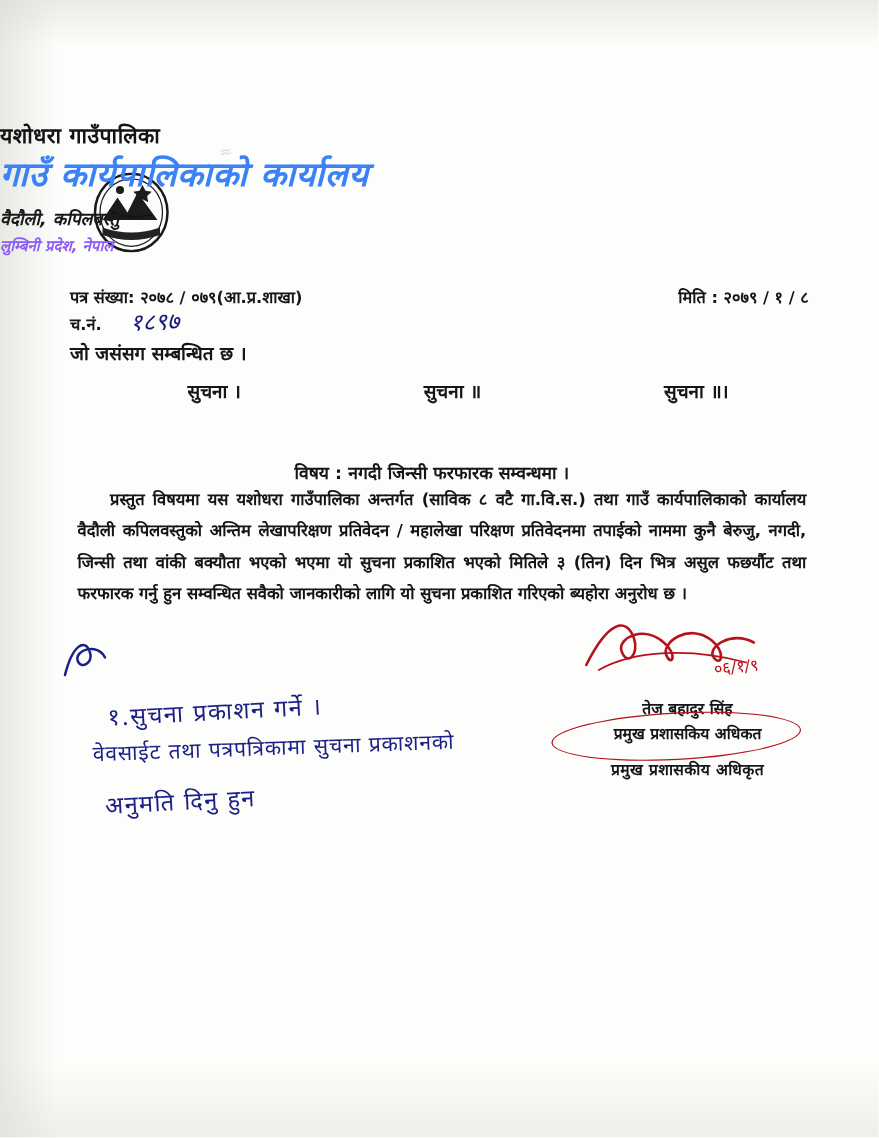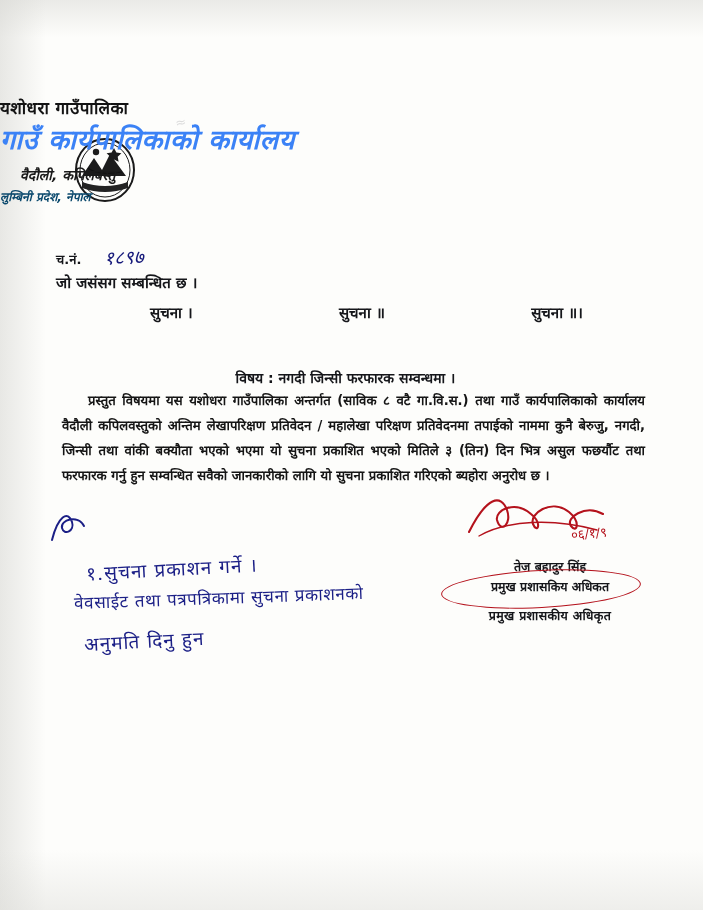--- a/index.html
+++ b/index.html
@@ -60,28 +60,27 @@
     letter-spacing: .6px;
     margin-top: 1px;
     color: #3b82f6;
   }
   .org-line3 {
     font-size: 14px;
     font-weight: bold;
     font-style: italic;
     margin-top: 8px;
     color: #1a1a1a;
-    padding-left: 20px;
   }
   .org-line4 {
     font-size: 12px;
     font-weight: bold;
     font-style: italic;
     margin-top: 4px;
-    color: #0c4a6e;
+    color: #8b5cf6;
   }
 
   
   .emblem {
     position: absolute;
     left: 74px;
     top: 138px;
     width: 62px;
     height: 64px;
   }
@@ -305,20 +304,26 @@
   </div>
   <div class="ghost-mark">≈</div>
 
   <div class="header">
     <div class="org-line1">यशोधरा गाउँपालिका</div>
     <div class="org-line2">गाउँ कार्यपालिकाको कार्यालय</div>
     <div class="org-line3">वैदौली, कपिलबस्तु</div>
     <div class="org-line4">लुम्बिनी प्रदेश, नेपाल</div>
   </div>
 
+  <div class="meta">
+    <div class="meta-row">
+      <span class="ref-no">पत्र संख्या: २०७८ / ०७९(आ.प्र.शाखा)</span>
+      <span class="date">मिति : २०७९ / १ / ८</span>
+    </div>
+  </div>
   <span class="chalani-label">च.नं.</span>
   <span class="chalani-value">१८९७</span>
 
   <div class="addressee">जो जसंसग सम्बन्धित छ ।</div>
 
   <div class="notice-row">
     <span>सुचना ।</span>
     <span>सुचना ॥</span>
     <span>सुचना ॥।</span>
   </div>

